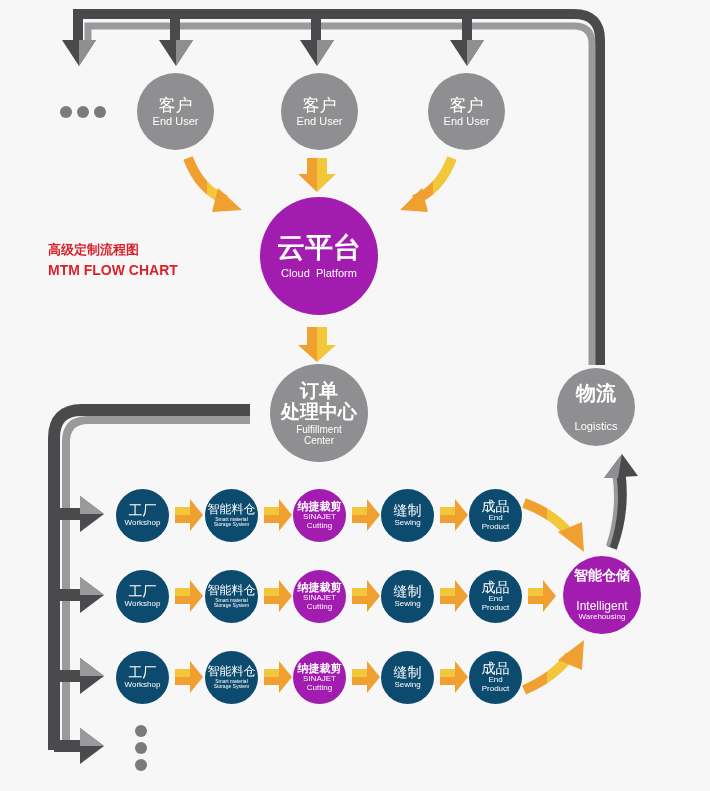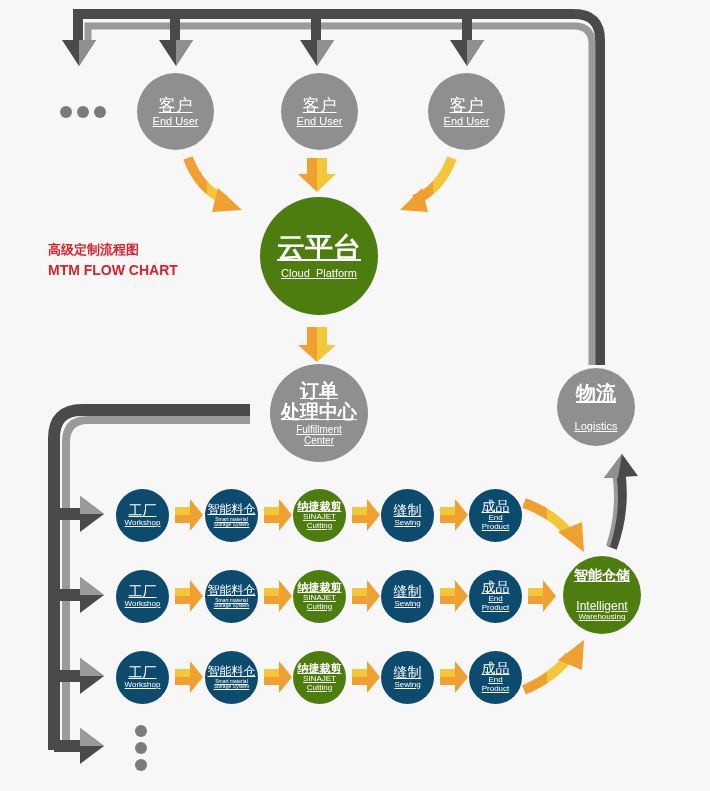--- a/index.html
+++ b/index.html
@@ -1,21 +1,21 @@
 <!DOCTYPE html>
 <html><head>
 <meta charset="utf-8">
 <style>
   html,body{margin:0;padding:0;}
   body{width:710px;height:791px;background:#f7f7f8;position:relative;overflow:hidden;font-family:"DejaVu Sans","Liberation Sans",sans-serif;}
   svg.bg{position:absolute;left:0;top:0;}
-  .node{position:absolute;border-radius:50%;display:flex;flex-direction:column;align-items:center;justify-content:center;color:#fff;text-align:center;box-sizing:border-box;text-decoration:underline;}
+  .node{position:absolute;border-radius:50%;display:flex;flex-direction:column;align-items:center;justify-content:center;color:#fff;text-align:center;box-sizing:border-box;}
   .gray{background:#8f8f91;}
   .dark{background:#0c4a6e;}
-  .red{background:#4d7c0f;}
+  .red{background:#a21caf;}
   .cn{font-weight:bold;line-height:1.1;}
   .en{font-family:"Liberation Sans",sans-serif;line-height:1.1;}
   .title-cn{position:absolute;left:48px;top:241px;color:#d9232b;font-weight:bold;font-size:13px;}
   .title-en{position:absolute;left:48px;top:262px;color:#d9232b;font-weight:bold;font-size:14px;font-family:"Liberation Sans",sans-serif;}
   .dot{position:absolute;width:12px;height:12px;border-radius:50%;background:#7b7b7d;}
 </style>
 </head>
 <body>
 
 <svg class="bg" width="710" height="791" viewBox="0 0 710 791">

